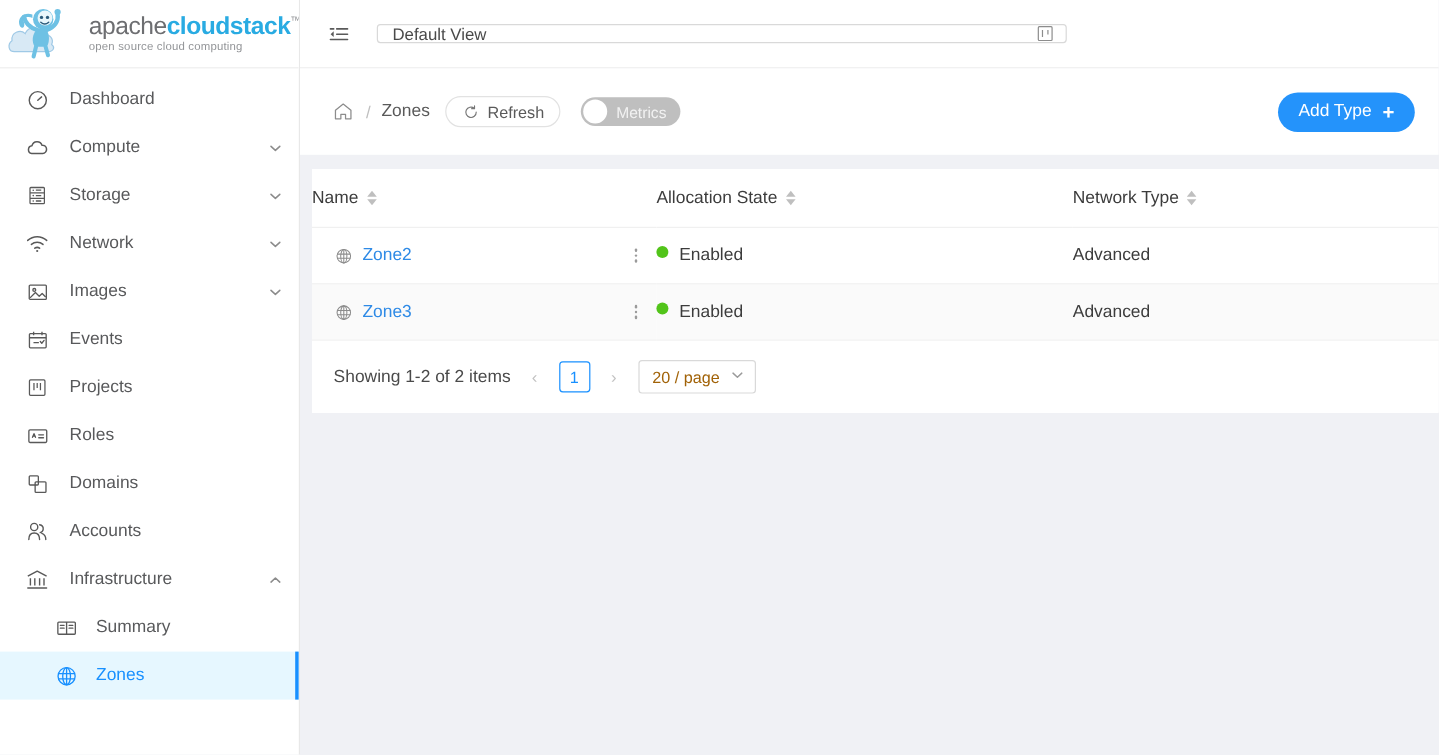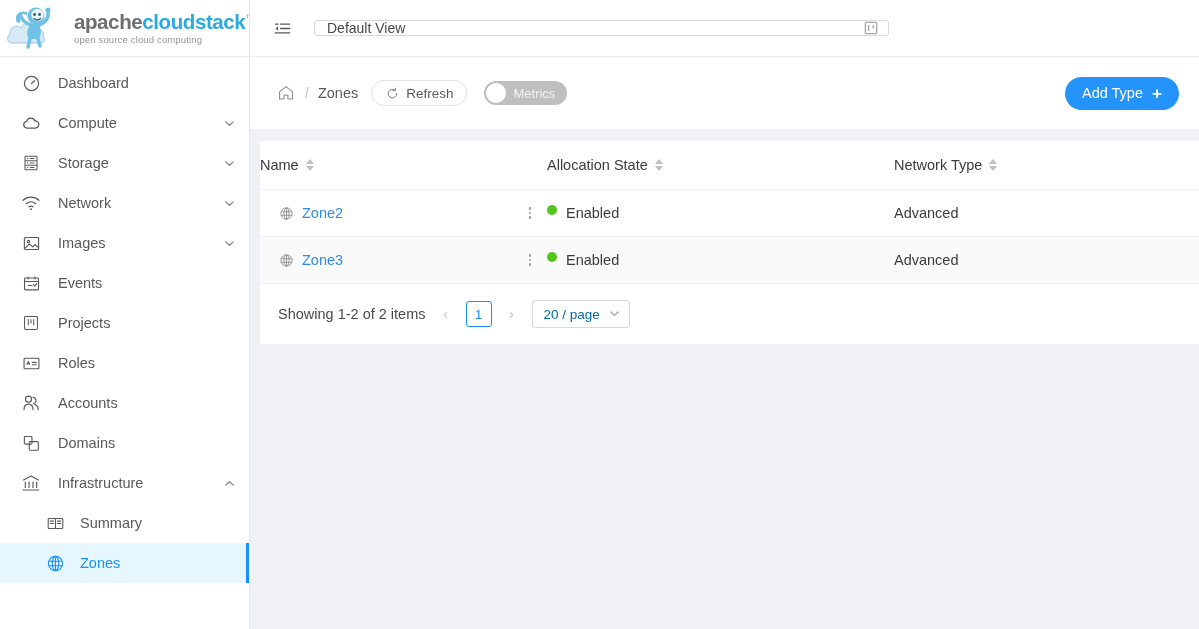--- a/index.html
+++ b/index.html
@@ -23,21 +23,21 @@
   .logo-area {
     height: 57px; flex: 0 0 57px;
     display: flex; align-items: center;
     padding-left: 6px;
     border-bottom: 1px solid #eeeeee;
     background: #fff;
   }
   .logo-mark { width: 66px; height: 50px; flex: 0 0 66px; }
   .logo-text { display: flex; flex-direction: column; justify-content: center; padding-left: 2px;}
   .logo-title { font-size: 20.5px; letter-spacing: -0.4px; line-height: 1.05; }
-  .logo-title .a1 { color: #6d6e71; font-weight: bold; }
+  .logo-title .a1 { color: #6d6e71; font-weight: normal; }
   .logo-title .a2 { color: #29abe2; font-weight: bold; }
   .logo-tm { font-size: 9px; color: #939598; vertical-align: super; }
   .logo-sub { font-size: 9.5px; color: #939598; letter-spacing: 0.15px; margin-top: 1px; }
 
   .nav { flex: 1 1 auto; overflow: hidden; padding-top: 6px; }
   .nav-item {
     height: 40px; display: flex; align-items: center;
     padding: 0 14px 0 20px; cursor: pointer; position: relative;
     color: #6e6e73; font-size: 14.5px;
   }
@@ -135,21 +135,21 @@
   .pager { display:flex; align-items:center; gap: 10px; padding: 16px 0 16px 18px; font-size: 14.5px; color: #4a4a4a; background:#fff; }
   .pg-arrow { width: 20px; text-align:center; color:#c2c2c2; cursor:pointer; font-size: 14px; }
   .pg-num {
     width: 26px; height: 26px; border: 1px solid #1890ff; border-radius: 3px;
     display:flex; align-items:center; justify-content:center;
     color: #1890ff; font-size: 13.5px; cursor:pointer; background:#fff;
   }
   .pg-size {
     height: 28px; border: 1px solid #d9d9d9; border-radius: 3px; background:#fff;
     display:flex; align-items:center; gap:9px; padding: 0 9px 0 11px;
-    font-size: 13.5px; color: #0369a1; cursor:pointer;
+    font-size: 13.5px; color: #a16207; cursor:pointer;
   }
   .pg-size .cv { color:#9b9b9b; font-size: 10px; }
 </style>
 </head>
 <body>
 
 <div class="app">
 
   <aside class="sidebar">
 
@@ -283,38 +283,38 @@
               <rect x="2.6" y="5.4" width="18.8" height="13.2" rx="1.2"></rect>
               <path d="M6.4 13.2 L8 9.4 L9.6 13.2 M6.9 12h2.2" stroke-linecap="round" stroke-linejoin="round"></path>
               <path d="M13 10.6h5M13 13.6h5" stroke-linecap="round"></path>
             </svg>
         </span>
         <span class="nlabel">Roles</span>
       </div>
 
       <div class="nav-item">
         <span class="nic">
+          <svg width="19" height="19" viewBox="0 0 24 24" fill="none" stroke="currentColor" stroke-width="1.4">
+              <rect x="3" y="3.2" width="9.6" height="9.6" rx="1"></rect>
+              <rect x="9.2" y="9.6" width="11.4" height="11" rx="1"></rect>
+            </svg>
+        </span>
+        <span class="nlabel">Domains</span>
+      </div>
+
+      <div class="nav-item">
+        <span class="nic">
           <svg width="20" height="20" viewBox="0 0 24 24" fill="none" stroke="currentColor" stroke-width="1.4">
               <circle cx="9" cy="7.4" r="3.6"></circle>
               <path d="M3.6 20 C3.6 15.6 6 13.4 9 13.4 C12 13.4 14.4 15.6 14.4 20" stroke-linecap="round"></path>
               <path d="M14.4 5.2 C16.8 5.6 18.2 7.4 18 9.6 C17.8 11.4 16.6 12.6 15 13" stroke-linecap="round"></path>
               <path d="M16.6 13.8 C19 14.6 20.6 16.8 20.6 20" stroke-linecap="round"></path>
             </svg>
         </span>
         <span class="nlabel">Accounts</span>
-      </div>
-
-      <div class="nav-item">
-        <span class="nic">
-          <svg width="19" height="19" viewBox="0 0 24 24" fill="none" stroke="currentColor" stroke-width="1.4">
-              <rect x="3" y="3.2" width="9.6" height="9.6" rx="1"></rect>
-              <rect x="9.2" y="9.6" width="11.4" height="11" rx="1"></rect>
-            </svg>
-        </span>
-        <span class="nlabel">Domains</span>
       </div>
 
       <div class="nav-item">
         <span class="nic">
           <svg width="20" height="20" viewBox="0 0 24 24" fill="none" stroke="currentColor" stroke-width="1.4">
               <path d="M2.6 8.6 L12 3.6 L21.4 8.6" stroke-linejoin="round"></path>
               <path d="M5.2 10.6v7.4M9.6 10.6v7.4M14.4 10.6v7.4M18.8 10.6v7.4"></path>
               <path d="M2.6 20.4h18.8" stroke-linecap="round"></path>
             </svg>
         </span>

